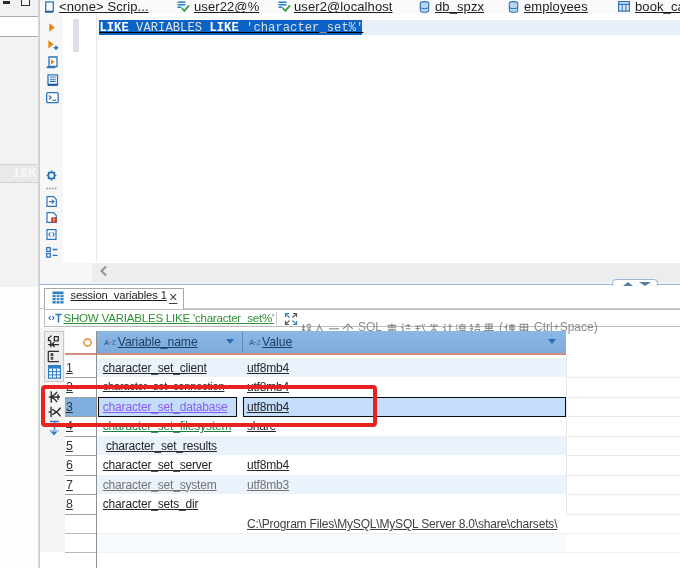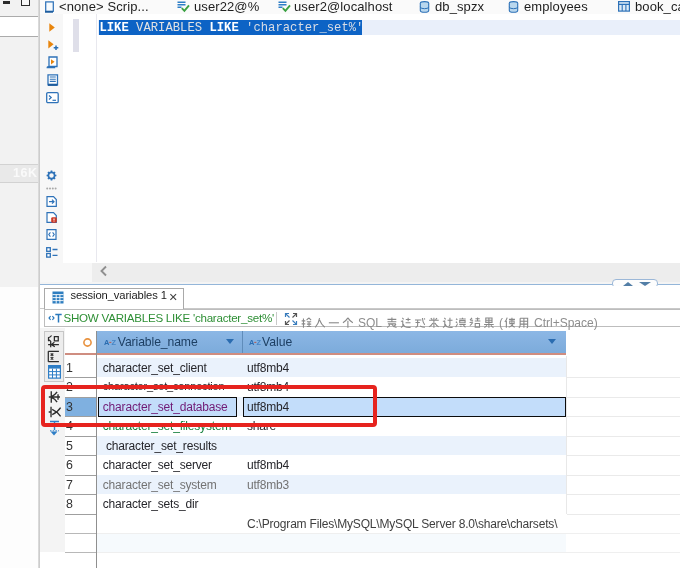--- a/index.html
+++ b/index.html
@@ -1,19 +1,19 @@
 <!DOCTYPE html>
 <html><head>
 <meta charset="utf-8">
 <style>
 html,body{margin:0;padding:0;}
 body{width:680px;height:568px;overflow:hidden;position:relative;
  font-family:"Liberation Sans",sans-serif;background:#fff;}
 .ab{position:absolute;}
-.t{position:absolute;white-space:pre;}
+.t{position:absolute;white-space:pre;text-decoration:underline;}
 svg{display:block;}
 </style>
 </head>
 <body>
 
 <div class="ab" style="left:0;top:0;width:38px;height:287px;background:#f2f2f2"></div>
 <div class="ab" style="left:0;top:287px;width:38px;height:281px;background:#fdfdfd"></div>
 <div class="ab" style="left:2.5px;top:1px;width:7px;height:2.5px;background:#2b2b2b"></div>
 <div class="ab" style="left:21px;top:-2px;width:6.5px;height:5.5px;border:1.6px solid #2b2b2b;background:#f8f8f8"></div>
 <div class="ab" style="left:-3px;top:15.5px;width:40px;height:19px;background:#fff;border:1px solid #ababab"></div>
@@ -154,21 +154,21 @@
 <div class="t" style="left:63.5px;top:311.2px;font-size:11.6px;color:#2e8f35;letter-spacing:-0.25px">SHOW VARIABLES LIKE 'character_set%'</div>
 <div class="ab" style="left:275.8px;top:311.5px;width:1px;height:13px;background:#c9c9c9"></div>
 <svg class="ab" style="left:283.5px;top:311.8px" width="14" height="14" viewBox="0 0 14 14">
     <g fill="none" stroke="#3a7dbd" stroke-width="1.2">
       <path d="M5.5,5.5 L1.8,1.8 M1.5,5 V1.5 H5 M8.5,8.5 l3.7,3.7 M12.5,9 v3.5 H9"></path>
     </g>
     <g fill="none" stroke="#555" stroke-width="1.2">
       <path d="M8.5,5.5 l3.7,-3.7 M9,1.5 h3.5 V5 M5.5,8.5 L1.8,12.2 M5,12.5 H1.5 V9"></path>
     </g>
   </svg>
-<div class="ab" style="left:299.5px;top:311.4px;height:23px;display:flex;align-items:center" id="hint">
+<div class="ab" style="left:299.5px;top:311.4px;height:23px;display:flex;align-items:flex-end" id="hint">
     <svg style="margin:0 1px" width="11.8" height="11.8" viewBox="0 0 11 11">
       <path d="M2.3,1.5 v8.5 M0.6,3.6 h3.4 M0.6,6.4 h3.4 M7.3,0.8 L5.2,3 M7.3,0.8 L9.4,3 M5.5,4.4 h4 M5.5,6.6 h4 M5.5,8.8 h4 M7.5,4.4 v4.4" fill="none" stroke="#888888" stroke-width="1.02"></path>
     </svg>
     <svg style="margin:0 1px" width="11.8" height="11.8" viewBox="0 0 11 11">
       <path d="M5.2,1 Q4.6,5.5 1.2,9.6 M5.2,2.8 Q6.8,7 10,9.6" fill="none" stroke="#888888" stroke-width="1.02"></path>
     </svg>
     <svg style="margin:0 1px" width="11.8" height="11.8" viewBox="0 0 11 11">
       <path d="M0.8,5.4 h9.4" fill="none" stroke="#888888" stroke-width="1.02"></path>
     </svg>
     <svg style="margin:0 1px" width="11.8" height="11.8" viewBox="0 0 11 11">
@@ -290,21 +290,21 @@
 <div class="ab" style="left:96.5px;top:552.35px;width:583.5px;height:1px;background:#efefef"></div>
 <div class="ab" style="left:95.8px;top:331px;width:1px;height:237px;background:#8f8f8f"></div>
 <div class="ab" style="left:565.9px;top:356px;width:1px;height:158px;background:#e8e8e8"></div>
 <div class="t" style="left:66px;top:360.88px;font-size:12.4px;color:#333">1</div>
 <div class="t" style="left:102.8px;top:360.88px;font-size:12px;color:#26262b;letter-spacing:-0.18px">character_set_client</div>
 <div class="t" style="left:246.9px;top:360.88px;font-size:12px;color:#26262b;letter-spacing:-0.18px">utf8mb4</div>
 <div class="t" style="left:66px;top:380.32px;font-size:12.4px;color:#333">2</div>
 <div class="t" style="left:102.8px;top:380.32px;font-size:11px;color:#26262b;letter-spacing:-0.18px">character_set_connection</div>
 <div class="t" style="left:246.9px;top:380.32px;font-size:12px;color:#26262b;letter-spacing:-0.18px">utf8mb4</div>
 <div class="t" style="left:66px;top:399.77px;font-size:12.4px;color:#333">3</div>
-<div class="t" style="left:102.8px;top:399.77px;font-size:12px;color:#701a75;letter-spacing:-0.18px">character_set_database</div>
+<div class="t" style="left:102.8px;top:399.77px;font-size:12px;color:#8b5cf6;letter-spacing:-0.18px">character_set_database</div>
 <div class="t" style="left:246.9px;top:399.77px;font-size:12px;color:#26262b;letter-spacing:-0.18px">utf8mb4</div>
 <div class="t" style="left:66px;top:419.23px;font-size:12.4px;color:#333">4</div>
 <div class="t" style="left:102.8px;top:419.23px;font-size:12px;color:#15803d;letter-spacing:-0.18px">character_set_filesystem</div>
 <div class="t" style="left:246.9px;top:419.23px;font-size:12px;color:#26262b;letter-spacing:-0.18px">share</div>
 <div class="t" style="left:66px;top:438.68px;font-size:12.4px;color:#333">5</div>
 <div class="t" style="left:106px;top:438.68px;font-size:12px;color:#26262b;letter-spacing:-0.18px">character_set_results</div>
 <div class="t" style="left:66px;top:458.12px;font-size:12.4px;color:#333">6</div>
 <div class="t" style="left:102.8px;top:458.12px;font-size:12px;color:#26262b;letter-spacing:-0.18px">character_set_server</div>
 <div class="t" style="left:246.9px;top:458.12px;font-size:12px;color:#26262b;letter-spacing:-0.18px">utf8mb4</div>
 <div class="t" style="left:66px;top:477.57px;font-size:12.4px;color:#333">7</div>

